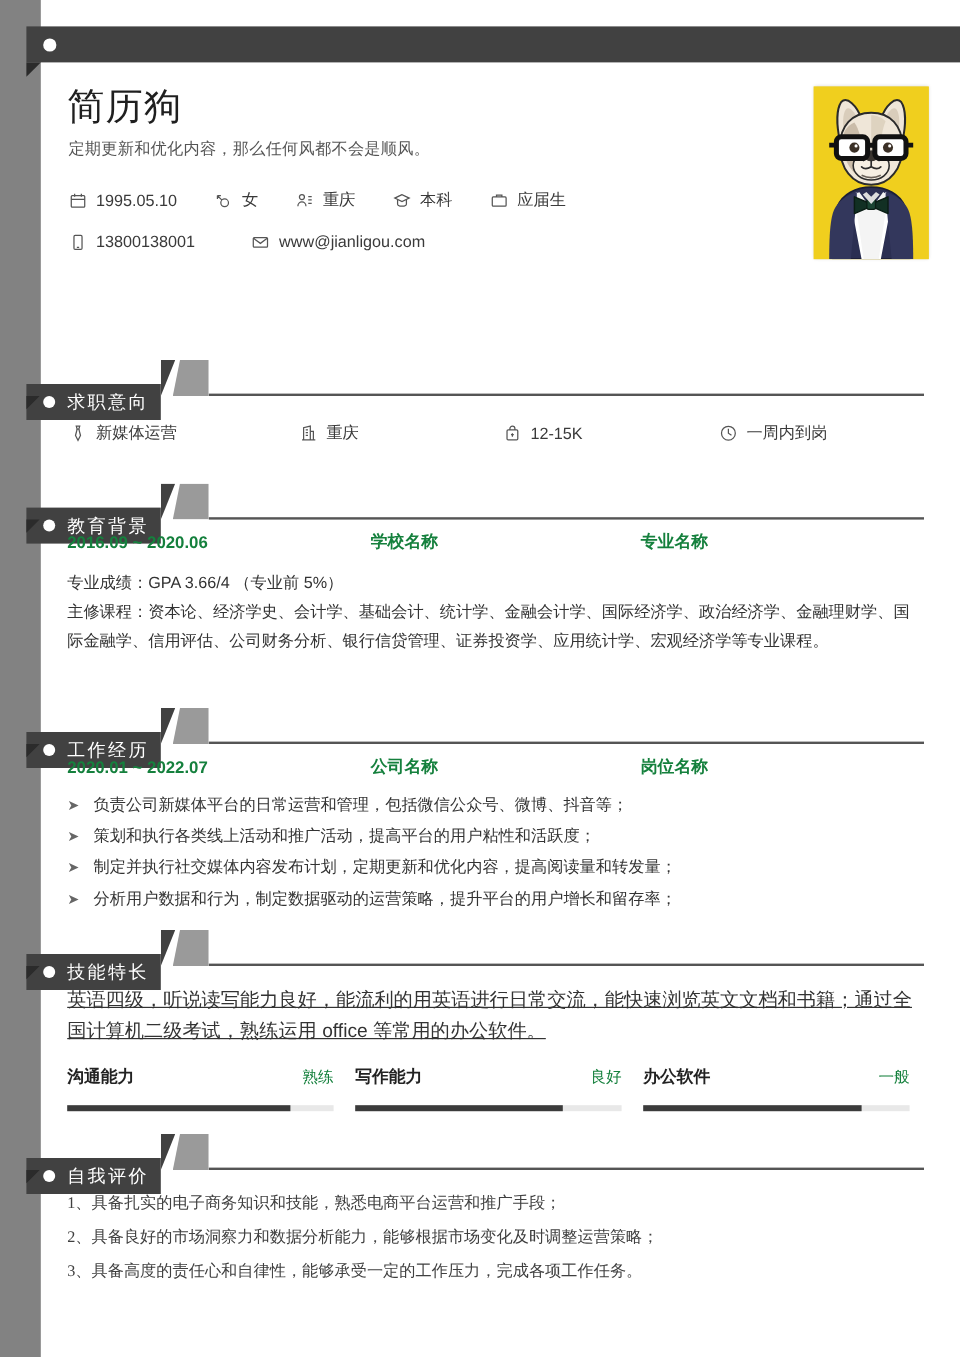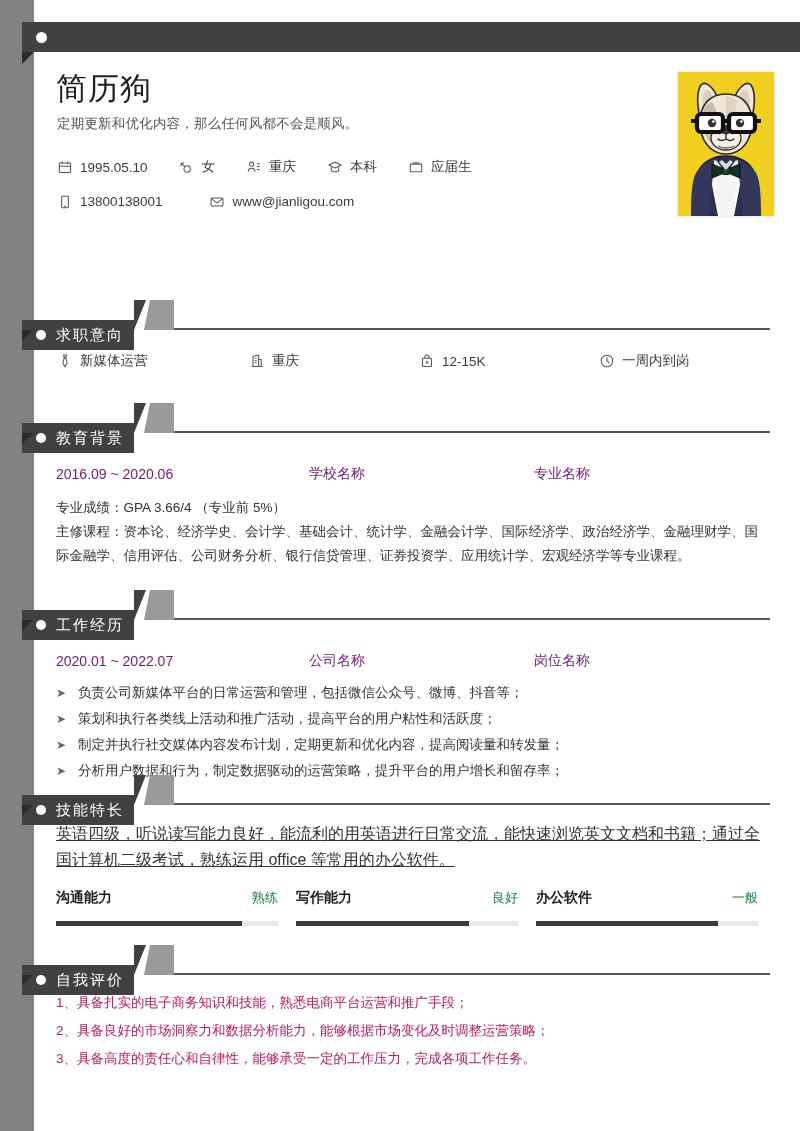--- a/index.html
+++ b/index.html
@@ -226,24 +226,24 @@
     height: 17px;
     margin-right: 7px;
     color: #555555;
     flex: none;
   }
 
   
   .entry-head {
     display: flex;
     align-items: center;
-    padding-top: 32px;
-    font-weight: normal;
+    padding-top: 10px;
+    font-weight: bold;
     font-size: 14px;
-    color: #701a75;
+    color: #15803d;
   }
   .entry-head .c-date { width: 253px; flex: none; }
   .entry-head .c-org  { width: 225px; flex: none; }
   .entry-head .c-role { flex: 1; }
 
   .edu-lines {
     padding-top: 13px;
     font-size: 13.5px;
     color: #333333;
     line-height: 24px;
@@ -309,22 +309,23 @@
     position: absolute;
     left: 0;
     top: 0;
     height: 5px;
     background: #3b3b3b;
   }
 
   .num-list { padding-top: 14px; }
   .num-item {
     font-size: 13.5px;
-    color: #be185d;
+    color: #404040;
     line-height: 28px;
+    font-family: Liberation Serif, serif;
   }
 </style>
 </head>
 <body>
 
 <div class="page">
 
   <div class="left-band"></div>
 
   <div class="top-bar">

